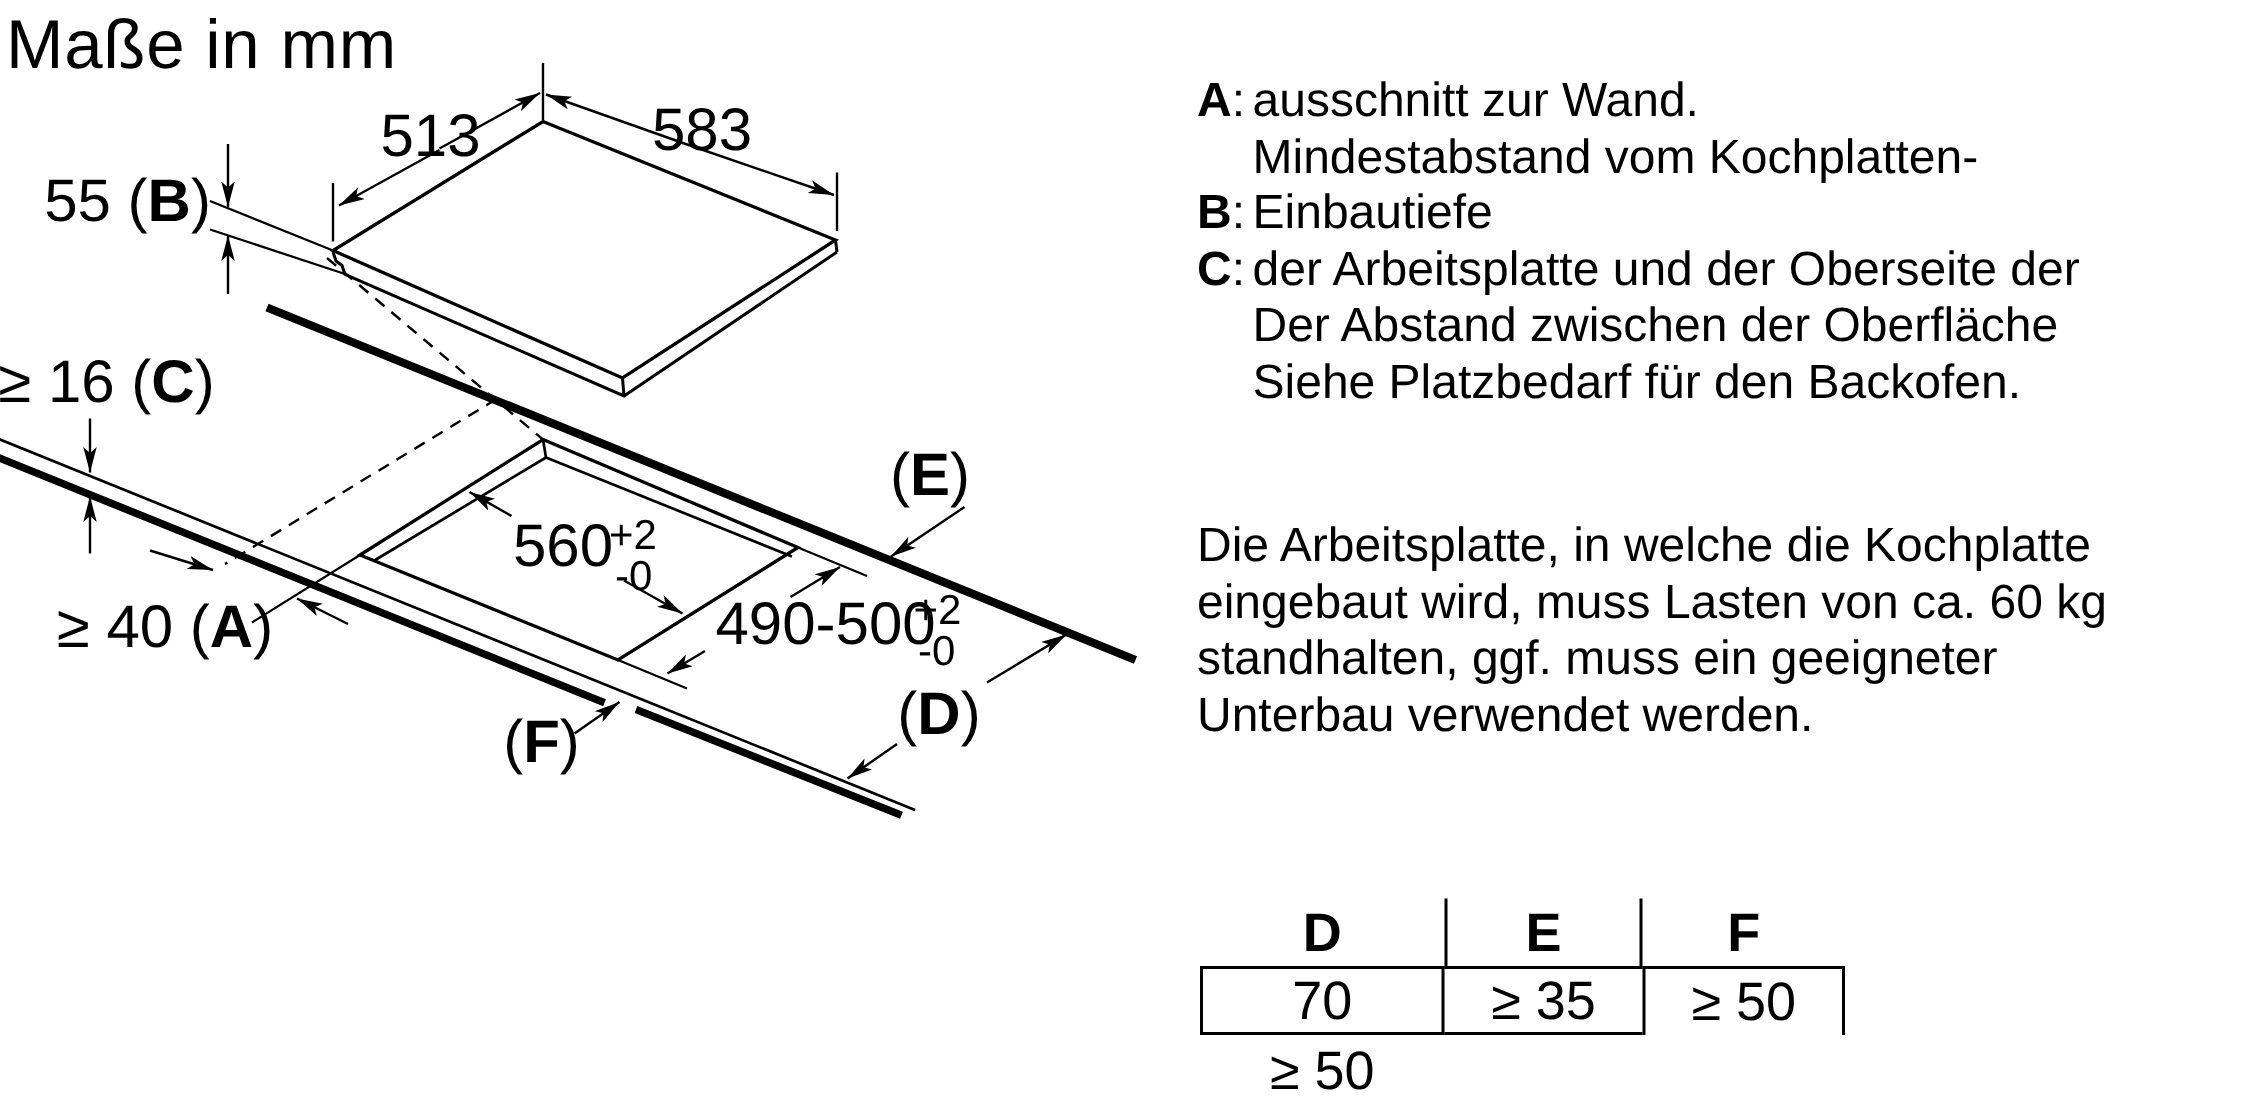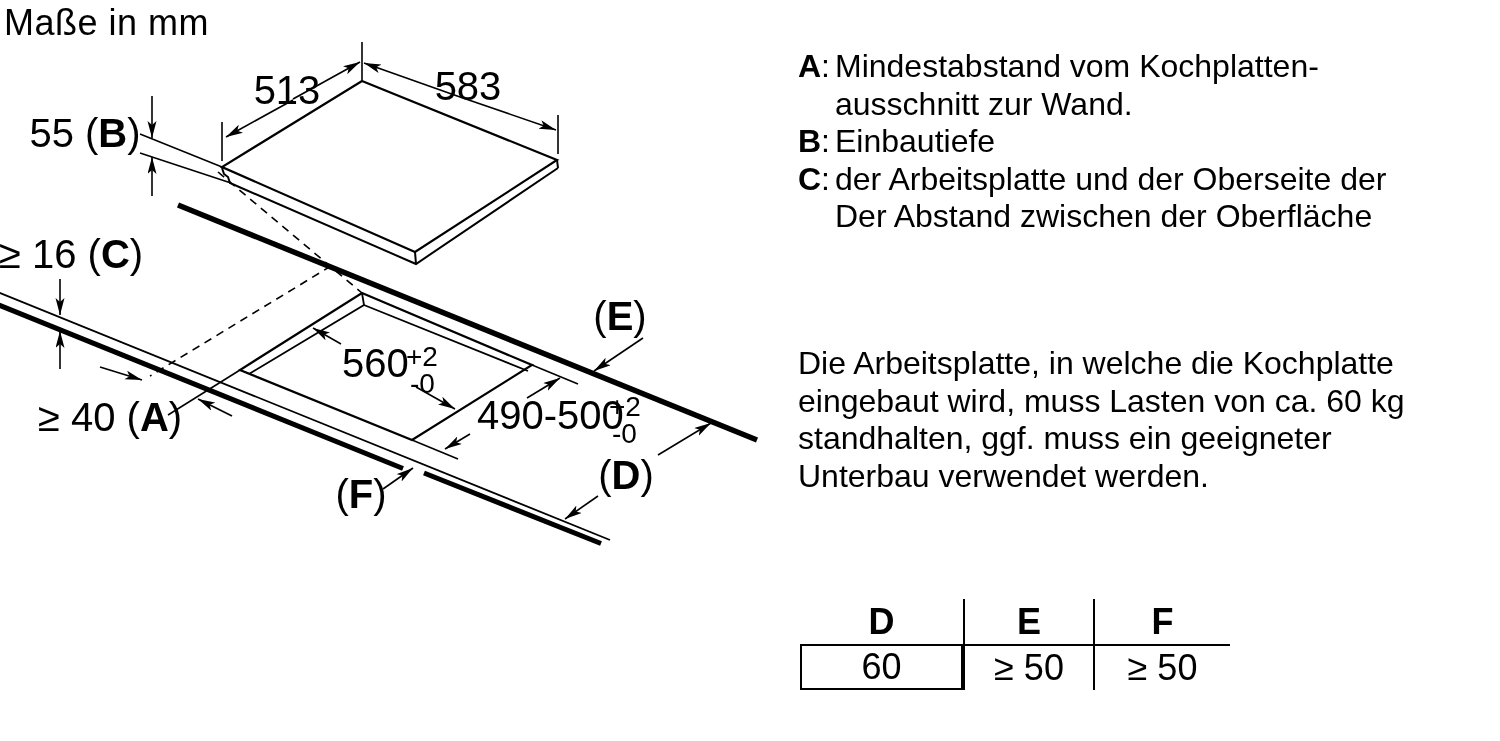--- a/index.html
+++ b/index.html
@@ -1,19 +1,19 @@
 <!DOCTYPE html>
 <html><head>
 <meta charset="utf-8">
 <style>
   html,body{margin:0;padding:0;background:#ffffff;}
   body{width:1500px;height:741px;position:relative;overflow:hidden;
        font-family:"Liberation Sans",sans-serif;color:#000;}
   .abs{position:absolute;}
-  #title{left:4px;top:2px;font-size:36px;letter-spacing:0.5px;}
+  #title{left:4px;top:2px;font-size:46px;letter-spacing:0.5px;}
   
   #legend{left:798px;top:48px;width:702px;font-size:32px;line-height:37.5px;}
   .legend-item{position:relative;padding-left:37px;}
   .legend-letter{position:absolute;left:0;top:0;}
   .legend-letter b{font-weight:bold;}
   #paragraph{left:798px;top:345px;width:710px;font-size:32px;line-height:37.5px;}
   
   #dim-table{left:800px;top:599px;display:grid;
              grid-template-columns:163px 132px 135px;
              grid-template-rows:47px 44px 47px;
@@ -143,43 +143,45 @@
     <line x1="383" y1="489" x2="413" y2="468" marker-end="url(#arr)"></line>
     <text class="dimtxt" x="361" y="508" text-anchor="middle" stroke="none">
       <tspan>(</tspan><tspan class="boldletter">F</tspan><tspan>)</tspan>
     </text>
   </g>
 </svg>
 
 <div id="legend" class="abs">
   <div class="legend-item">
     <span class="legend-letter"><b>A</b><span>:</span></span>
+    <div>ausschnitt zur Wand.</div>
     <div>Mindestabstand vom Kochplatten-</div>
-    <div>ausschnitt zur Wand.</div>
   </div>
   <div class="legend-item">
     <span class="legend-letter"><b>B</b><span>:</span></span>
     <div>Einbautiefe</div>
   </div>
   <div class="legend-item">
     <span class="legend-letter"><b>C</b><span>:</span></span>
     <div>der Arbeitsplatte und der Oberseite der</div>
     <div>Der Abstand zwischen der Oberfläche</div>
+    <div>Siehe Platzbedarf für den Backofen.</div>
   </div>
 </div>
 
 <div id="paragraph" class="abs">
   <div>Die Arbeitsplatte, in welche die Kochplatte</div>
   <div>eingebaut wird, muss Lasten von ca. 60 kg</div>
   <div>standhalten, ggf. muss ein geeigneter</div>
   <div>Unterbau verwendet werden.</div>
 </div>
 
 <div id="dim-table" class="abs">
   <div class="cell head cb">D</div>
   <div class="cell head cb cv">E</div>
   <div class="cell head cb">F</div>
 
-  <div class="cell cb cv">60</div>
+  <div class="cell cb cv">70</div>
+  <div class="cell cb">≥ 35</div>
 
   <div class="cell cv">≥ 50</div>
   <div class="cell">≥ 50</div>
 </div>
 
 </body></html>

